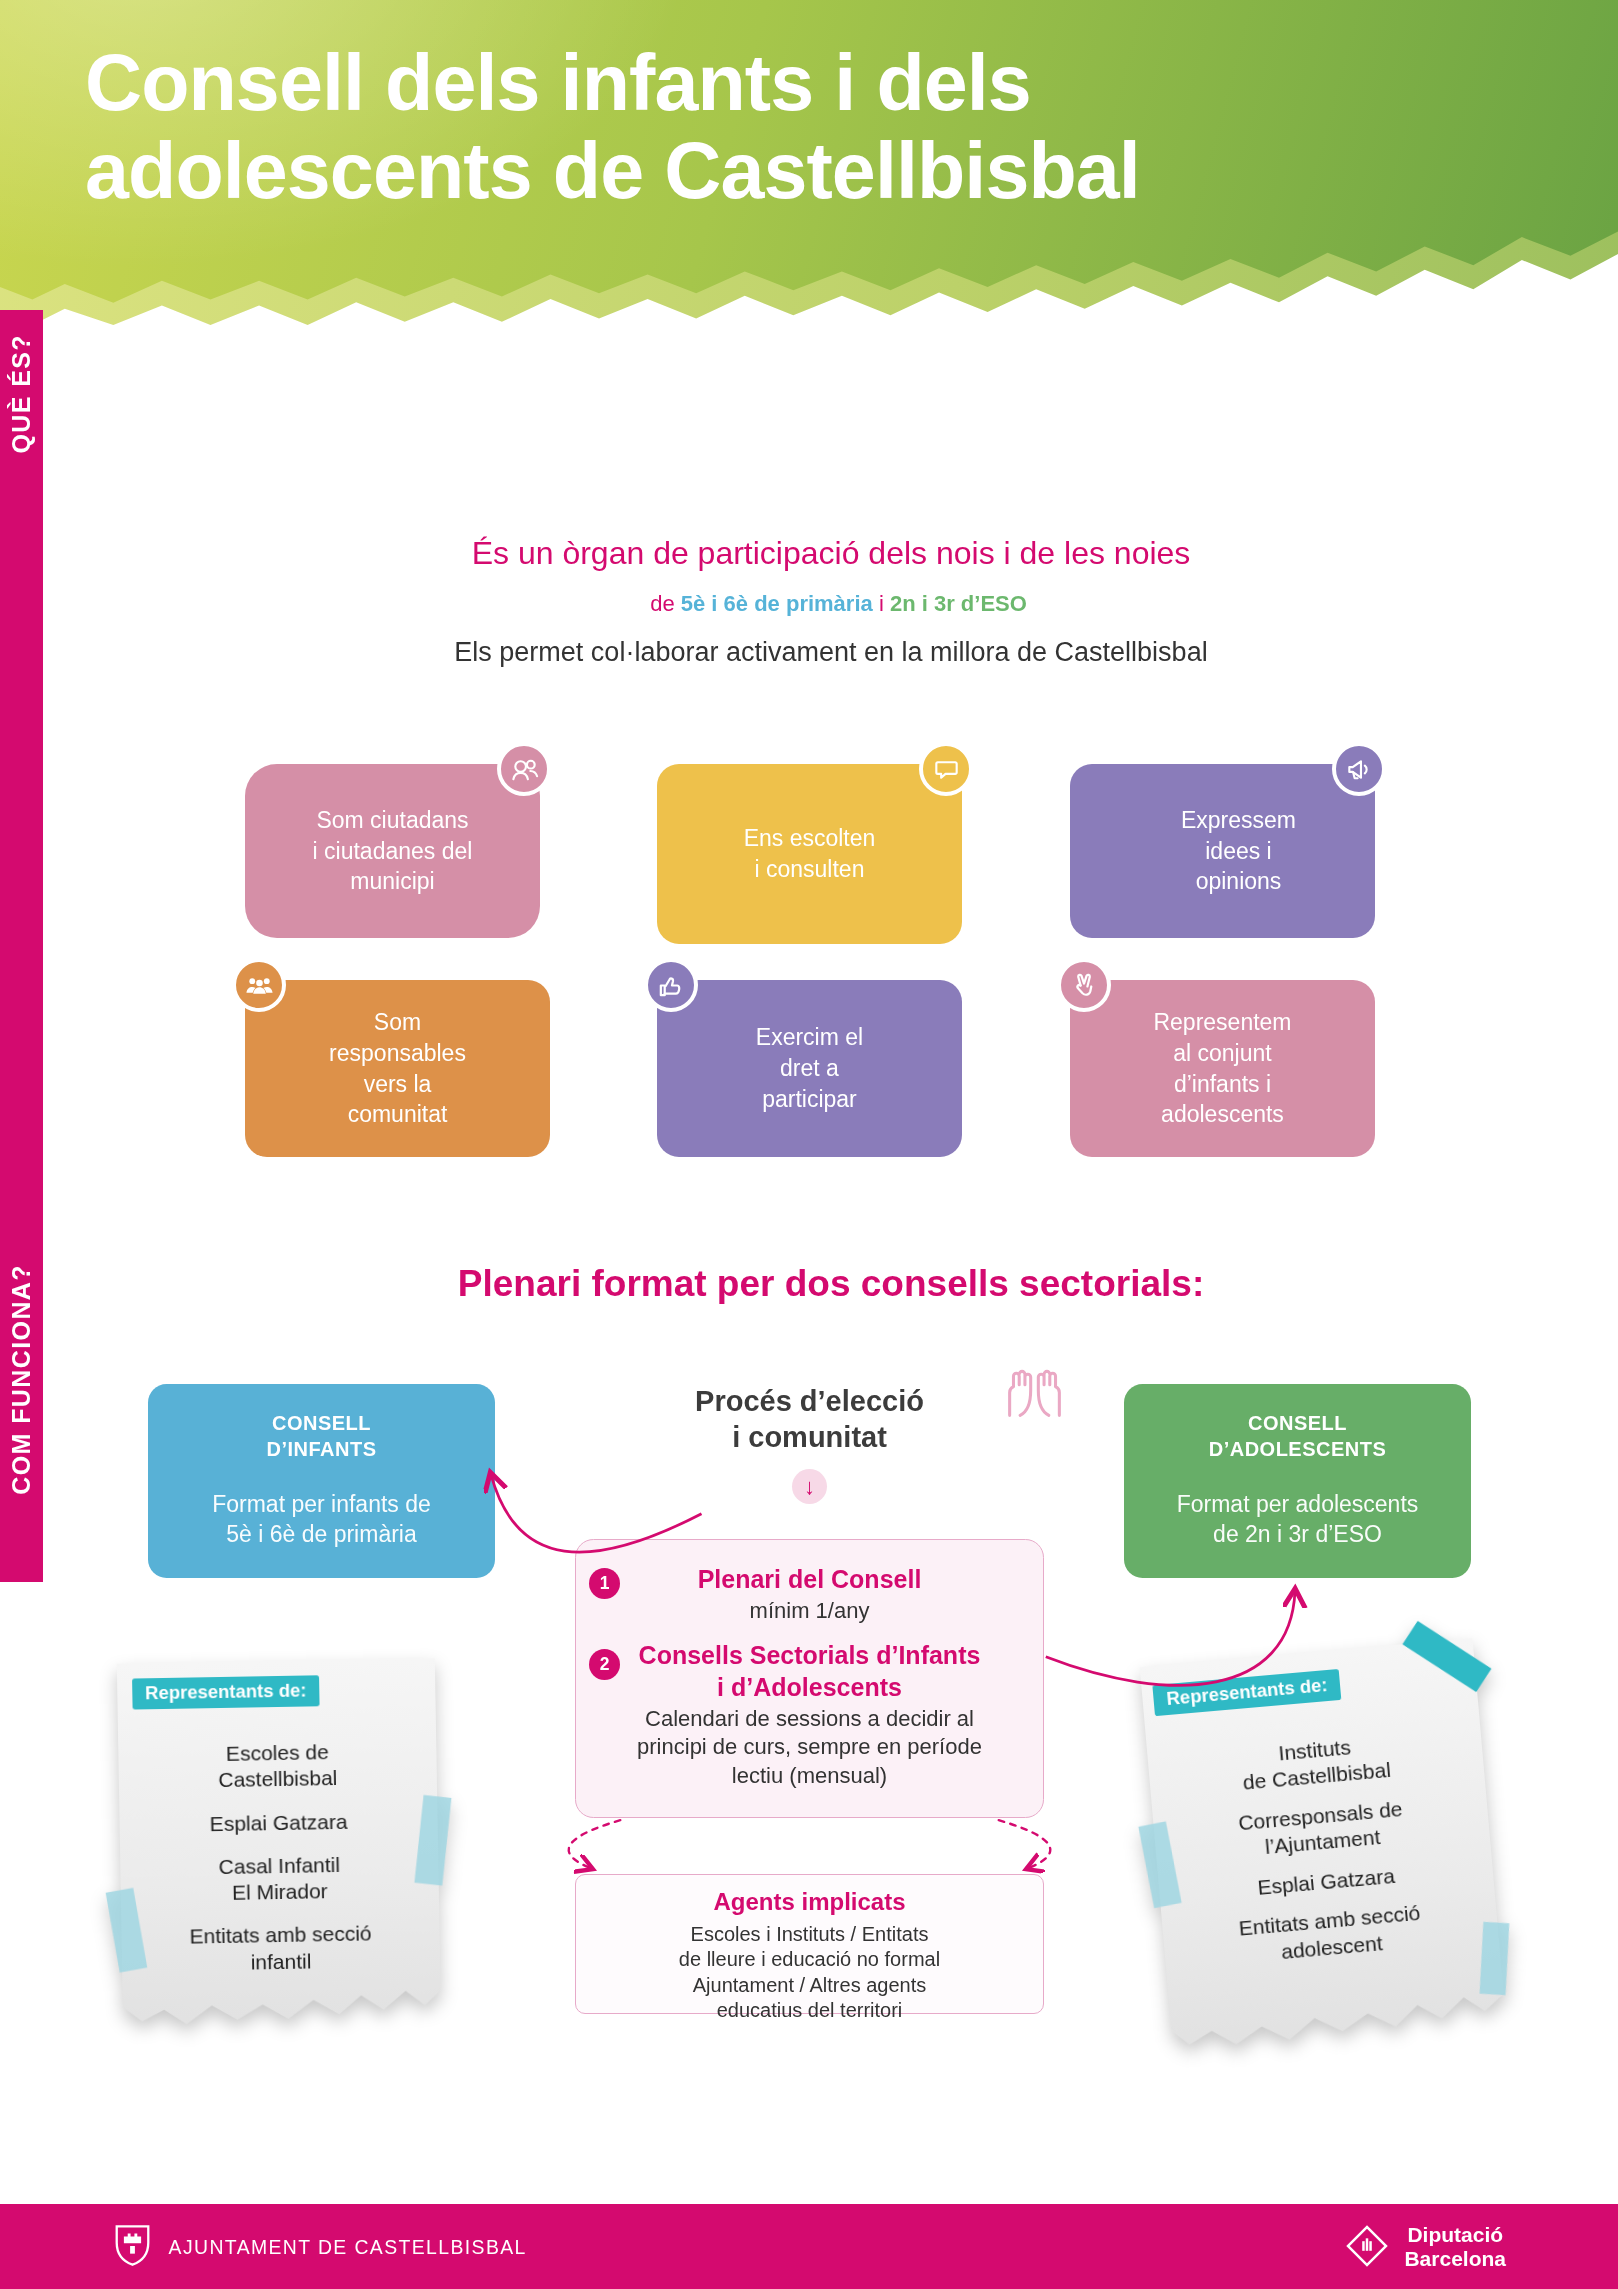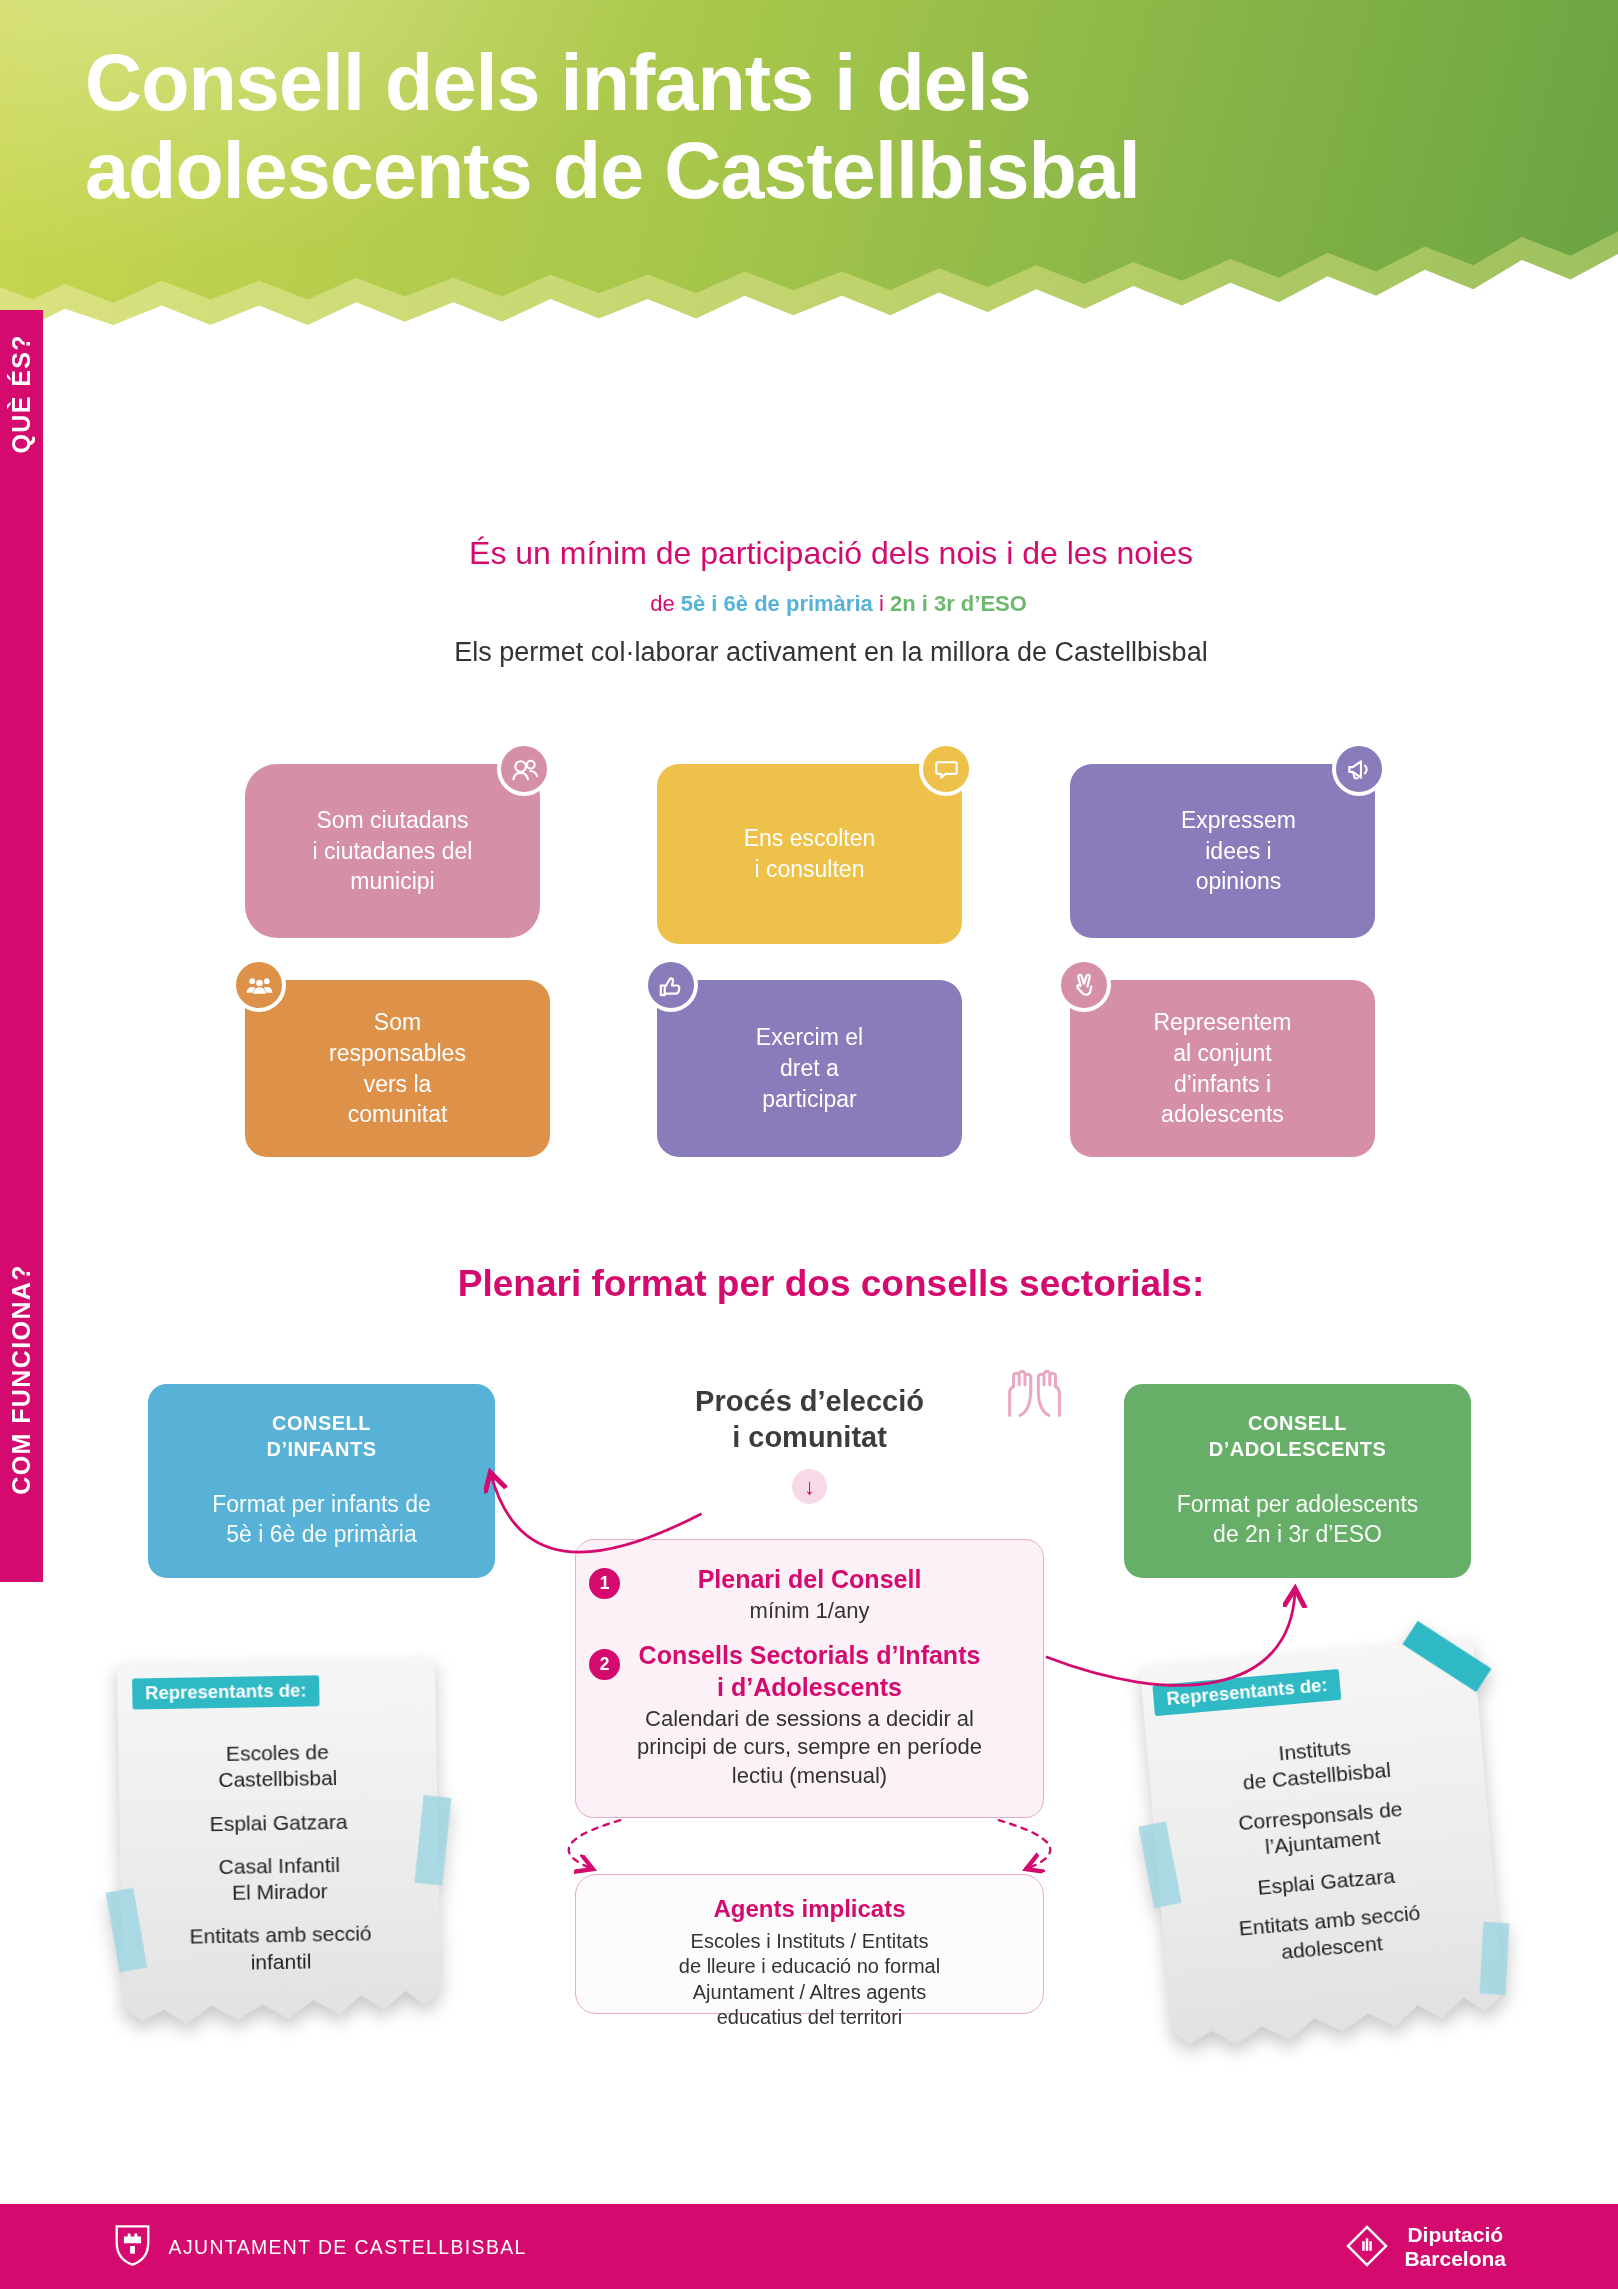--- a/index.html
+++ b/index.html
@@ -91,22 +91,22 @@
   .step-num {
     position:absolute; left:13px; width:31px; height:31px; border-radius:50%;
     background:#d40a6f; color:#fff; font-weight:bold; font-size:17.5px;
     display:flex; align-items:center; justify-content:center;
   }
   .step-num-1 { top:28px; }
   .step-num-2 { top:109px; }
 
   .agents-box {
     position:absolute; left:575px; top:1874px; width:469px; height:140px;
-    background:#fefbfd; border:1.8px solid #e7aac9; border-radius:21px;
-    text-align:center; padding-top:20px;
+    background:#fefbfd; border:1.8px solid #e7aac9; border-radius:10px;
+    text-align:center; padding-top:13px;
   }
   .agents-title { color:#d40a6f; font-weight:bold; font-size:24px; margin-bottom:5.5px; }
   .agents-detail { color:#333; font-size:20px; line-height:1.28; white-space:pre-line; }
 
   
   .note-wrap { position:absolute; filter:drop-shadow(0 8.3px 8.3px rgba(0,0,0,0.22)); }
   .note-left  { left:120px;  top:1661px; width:318px; height:369px; transform:rotate(-1deg); }
   .note-right { left:1156px; top:1652px; width:334px; height:388px; transform:rotate(-5deg); }
   .note-paper { position:absolute; inset:0; background:linear-gradient(180deg,#f6f6f6 0%,#ebebeb 60%,#e1e1e1 100%); }
   .note-left .note-paper {
@@ -160,21 +160,21 @@
       <span class="title-line">adolescents de Castellbisbal</span>
     </h1>
   </header>
 
   <div class="side-bar">
     <span class="side-label label-que-es">QUÈ ÉS?</span>
     <span class="side-label label-com-funciona">COM FUNCIONA?</span>
   </div>
 
   <section class="intro">
-    <p class="intro-line1">És un mínim de participació dels nois i de les noies</p>
+    <p class="intro-line1">És un òrgan de participació dels nois i de les noies</p>
     <p class="intro-line2">
       <span class="magenta">de</span>
       <span class="blue-text bold">5è i 6è de primària</span>
       <span class="magenta">i</span>
       <span class="green-text bold">2n i 3r d’ESO</span>
     </p>
     <p class="intro-line3">Els permet col·laborar activament en la millora de Castellbisbal</p>
   </section>
 
   <div class="card c1 bg-pink">

